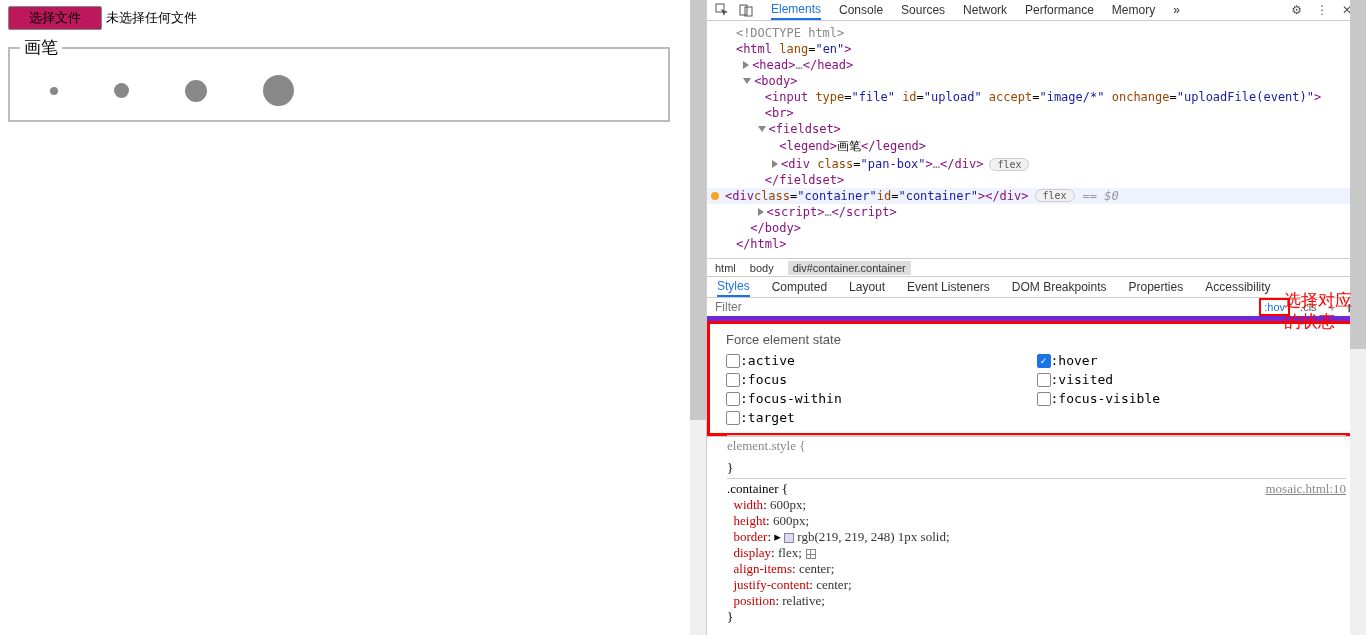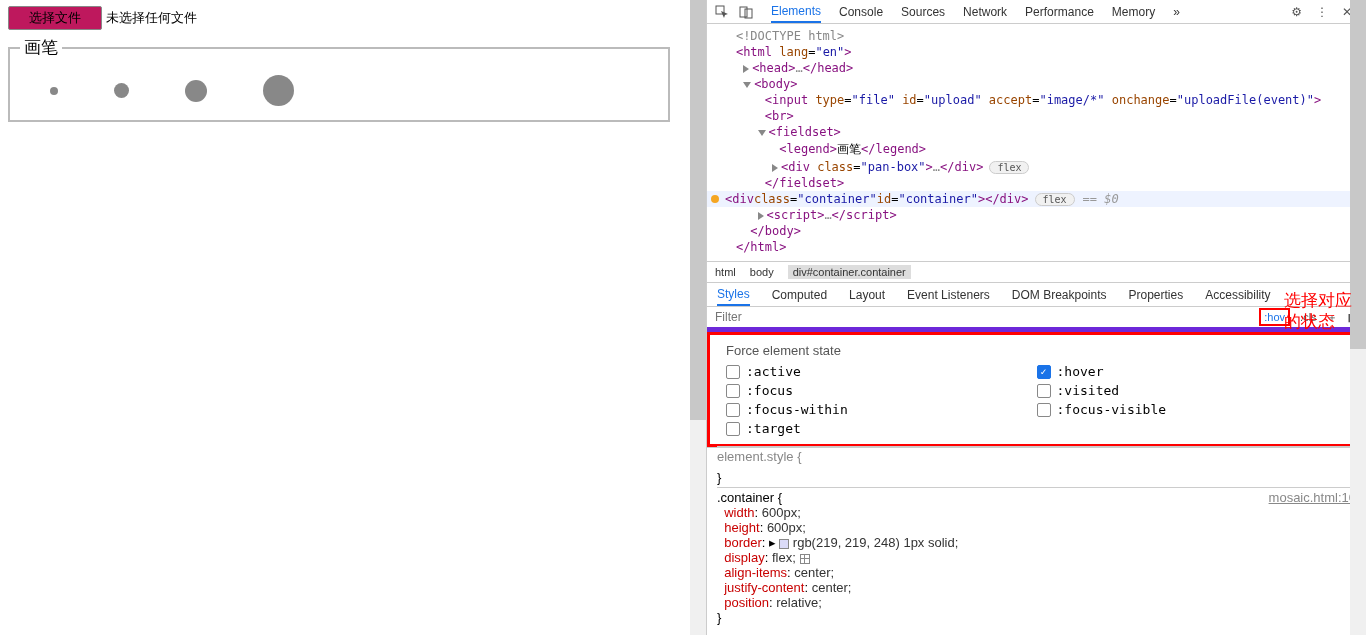--- a/index.html
+++ b/index.html
@@ -52,25 +52,25 @@
 
 .filter-row { height: 28px; border-bottom: 5px solid #6d28d9; display: flex; align-items: center; padding: 0 8px; font-size: 12px; }
 .filter-in { flex: 1; border: none; outline: none; font-size: 12px; color: #888; }
 .filter-r { display: flex; align-items: center; gap: 10px; font-size: 11px; color: #555; }
 .hov { color: #1a73e8; border: 2px solid red; padding: 1px 3px; }
 .btn-ico { cursor: pointer; }
 
 .state-box { border: 3px solid red; border-bottom: 3px solid red; padding: 8px 16px; font-size: 13px; background: #fff; }
 .state-title { color: #555; margin-bottom: 6px; }
 .state-grid { display: grid; grid-template-columns: 1fr 1fr; row-gap: 4px; font-family: Consolas, monospace; }
-.state-item { display: flex; align-items: center; gap: 6px; }
+.state-item { display: flex; align-items: center; gap: 0; }
 .cb { width: 14px; height: 14px; border: 1px solid #888; border-radius: 2px; display: inline-flex; align-items: center; justify-content: center; background: #fff; }
 .cb.chk { background: #1a73e8; border-color: #1a73e8; color: #fff; font-size: 10px; }
 
-.css-pane { padding: 4px 10px 10px; font-family: Liberation Sans, sans-serif; font-size: 13px; border-top: 1px solid #ccc; }
+.css-pane { padding: 4px 20px 10px; font-family: Liberation Serif, serif; font-size: 13px; border-top: 1px solid #ccc; }
 .css-pane .c-gray { color: #888; }
 .prop { color: #c80000; }
 .val { color: #333; }
 .src { float: right; color: #888; text-decoration: underline; }
 .swatch { display: inline-block; width: 10px; height: 10px; border: 1px solid #888; background: rgb(219,219,248); vertical-align: middle; }
 .grid-ico { display: inline-block; width: 10px; height: 10px; border: 1px solid #888; background: linear-gradient(#888,#888) center/1px 100% no-repeat, linear-gradient(#888,#888) center/100% 1px no-repeat; vertical-align: middle; margin-left: 4px; }
 .cut { position: relative; top: -6px; border-top: 1px solid #ccc; padding-top: 2px; }
 
 .anno { position: absolute; right: 14px; top: 290px; color: red; font-size: 17px; line-height: 1.25; text-align: left; pointer-events: none; }
 </style>

